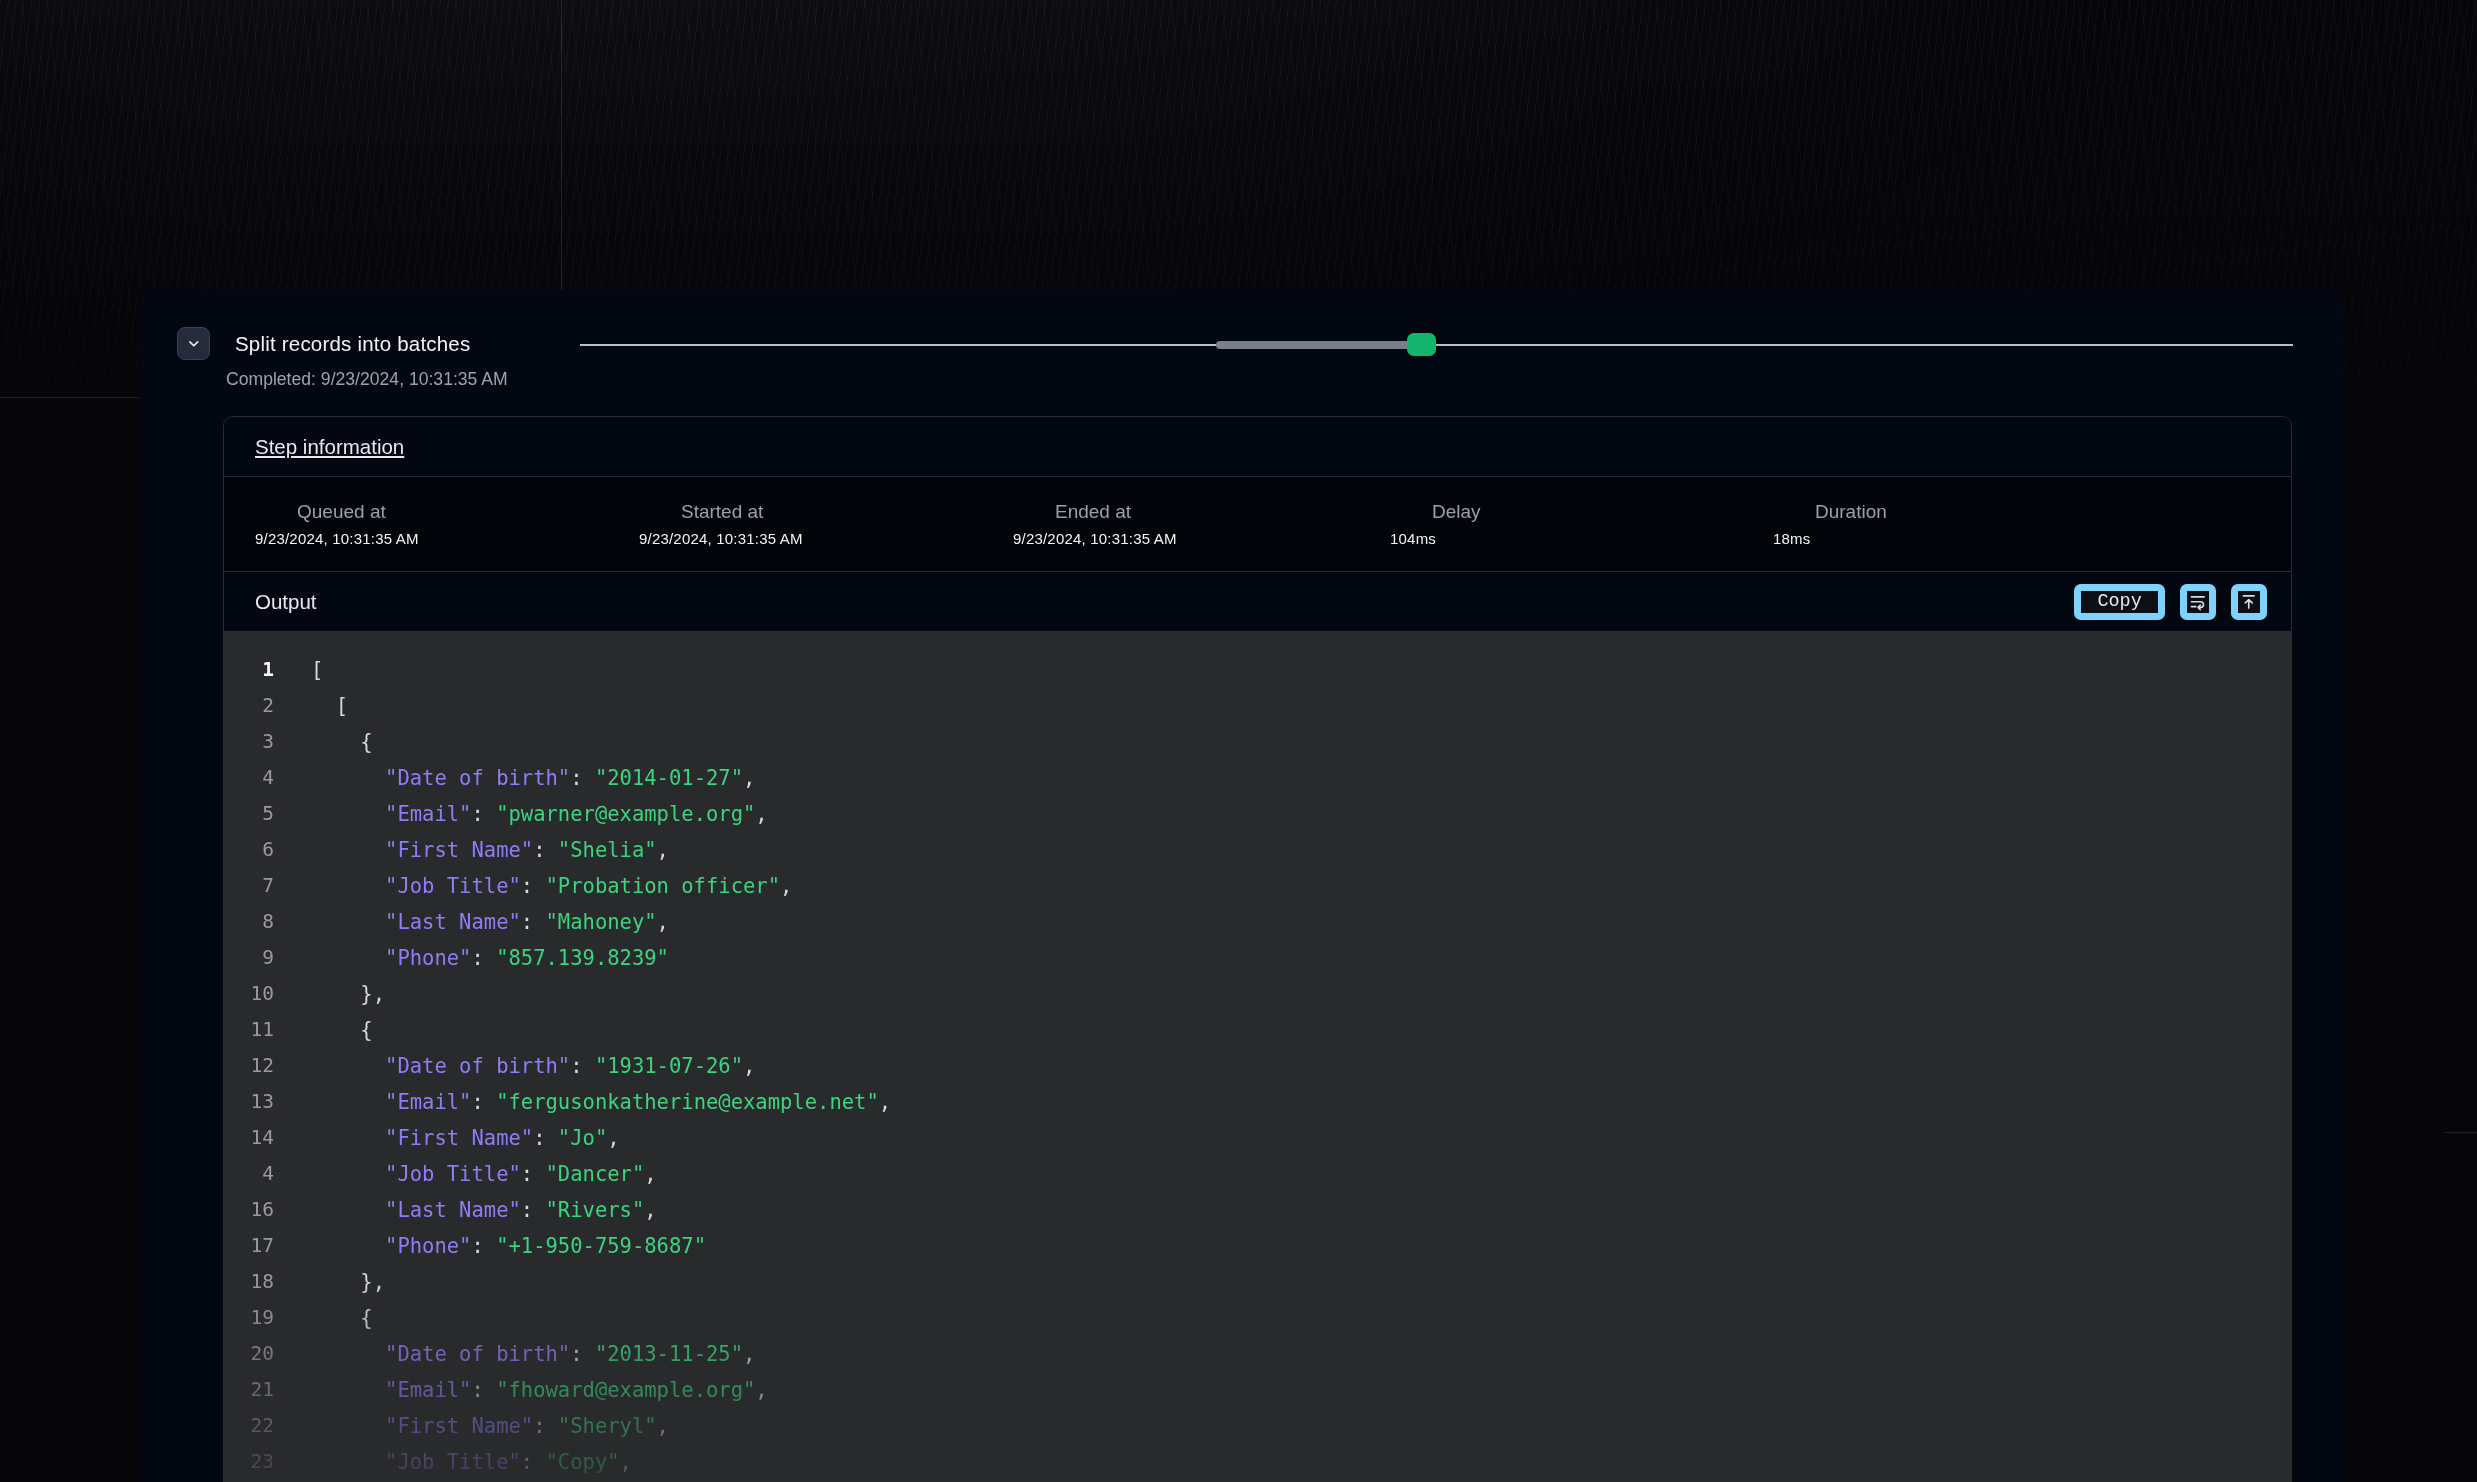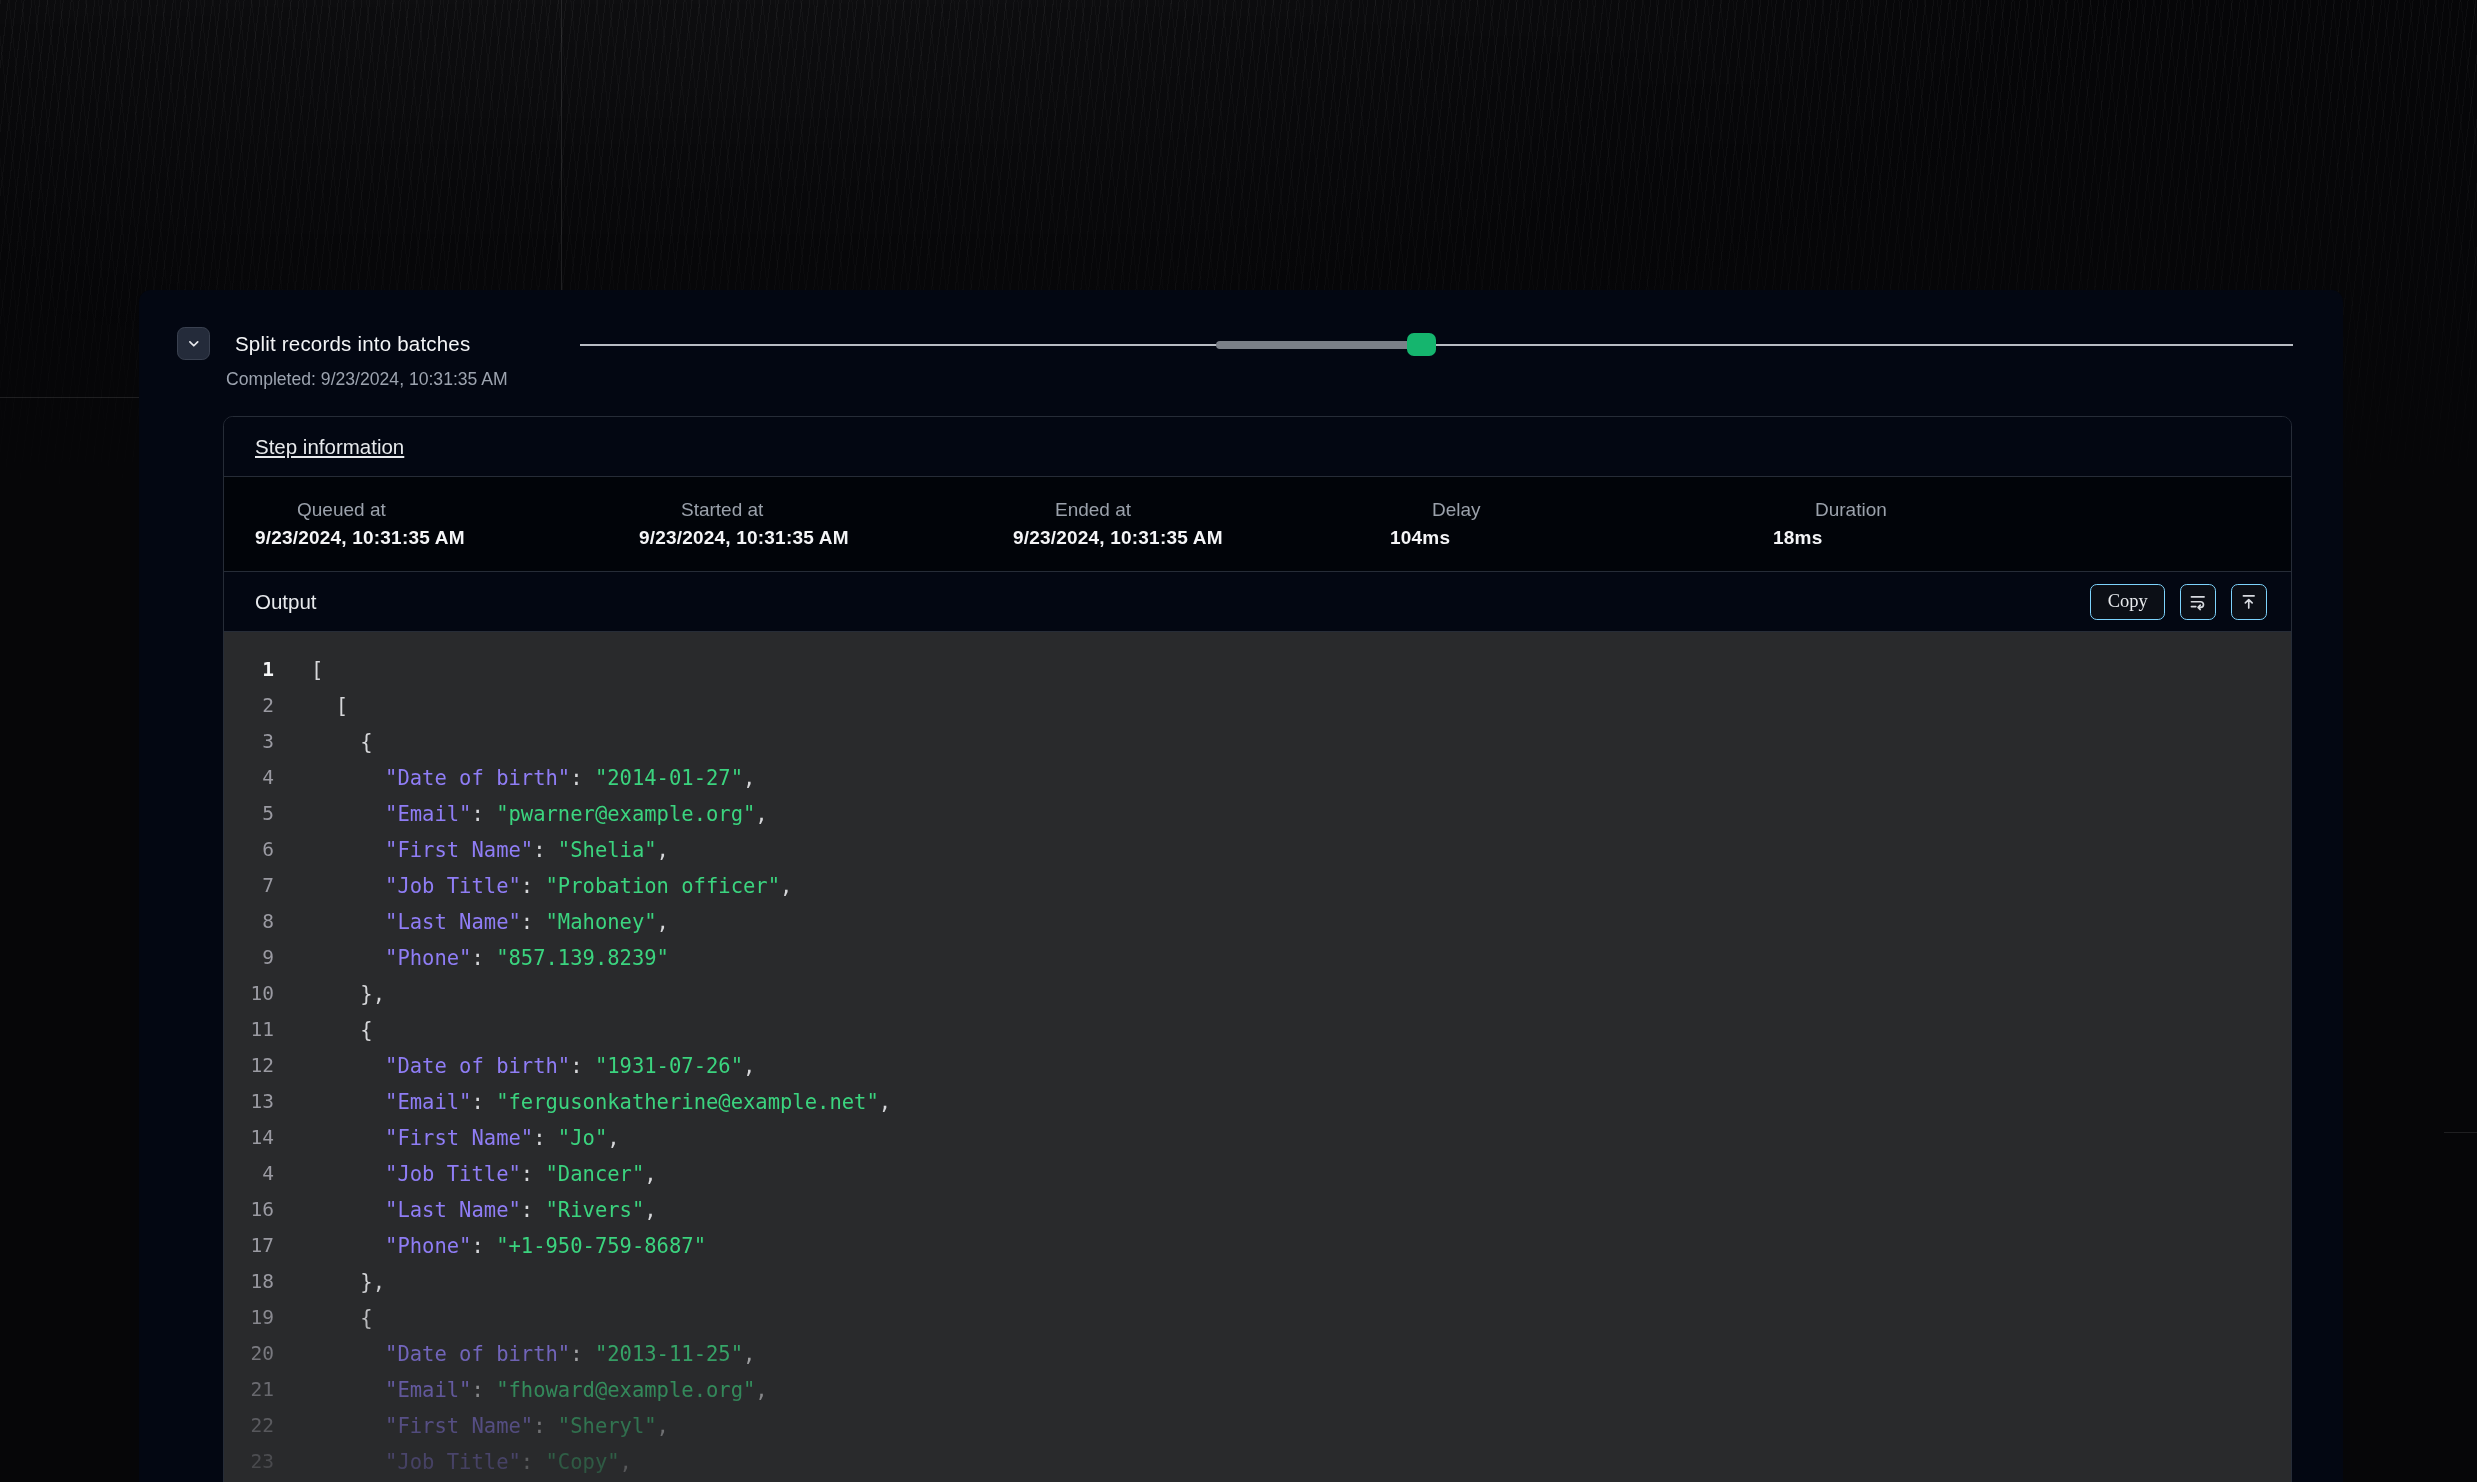--- a/index.html
+++ b/index.html
@@ -53,30 +53,30 @@
     height:59px;display:flex;align-items:center;padding:0 31px;
     border-bottom:1px solid #262c37;background:#030712;
     font-size:20.5px;color:#e7e9ec;text-decoration:underline;
   }
   .meta{
     height:94px;background:#010409;border-bottom:1px solid #262c37;
     display:grid;grid-template-columns:384px 374px 377px 383px auto;
     padding:0 0 0 31px;align-content:center;
   }
   .meta-label{font-size:19px;color:#9aa1ab;margin-bottom:6.8px;margin-left:42px;}
-  .meta-value{font-size:19px;font-weight:700;color:#f4f5f7;letter-spacing:0.2px;}
+  .meta-value{font-size:15px;font-weight:400;color:#f4f5f7;letter-spacing:0.2px;}
   .output-row{
     height:59px;display:flex;align-items:center;
     padding:0 24.4px 0 31px;border-bottom:1px solid #262c37;background:#030712;
     font-size:20.5px;color:#e7e9ec;
   }
   .toolbar{margin-left:auto;display:flex;align-items:center;gap:14.6px;}
   .btn{
-    height:36px;border:1px solid #7dd3fc;border-radius:6.8px;background:#0c0f16;
-    color:#e8eaed;font-size:18.5px;font-family:Liberation Serif, serif;
+    height:36px;border:7px solid #7dd3fc;border-radius:6.8px;background:#0c0f16;
+    color:#e8eaed;font-size:18.5px;font-family:Liberation Mono, monospace;
     padding:0 16.6px;display:flex;align-items:center;justify-content:center;cursor:pointer;
   }
   .icon-btn{width:36px;padding:0;}
 
   
   .code{
     position:relative;height:853px;overflow:hidden;
     background:var(--code-bg,#292a2c);padding-top:19.5px;
   }
   .code-line{

